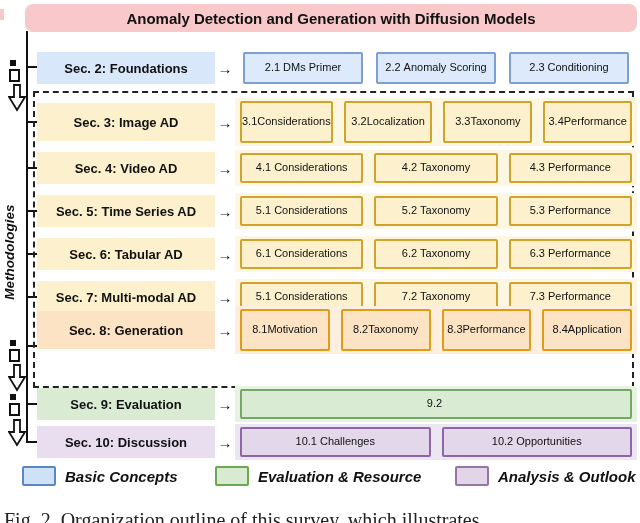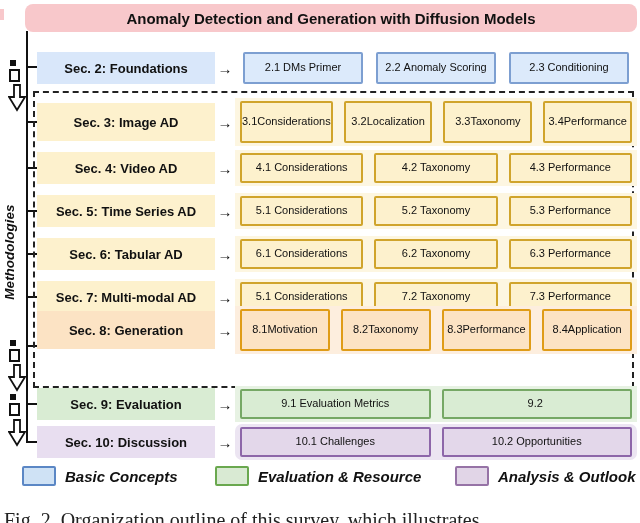--- a/index.html
+++ b/index.html
@@ -49,21 +49,21 @@
   .yellow .slabel{background:#fdf1cd;}
   .yellow .strip{background:#fdf6e1;}
   .yellow .sbox{background:#fdf1cd;border:2px solid #d0a42c;}
   .orange .slabel{background:#fce3c4;}
   .orange .strip{background:#fdeede;}
   .orange .sbox{background:#fce3c4;border:2px solid #df9c17;}
   .green .slabel{background:#d9ecd3;}
   .green .strip{background:#e7f2e3;}
   .green .sbox{background:#d9ecd3;border:2px solid #76a865;}
   .purple .slabel{background:#e8def0;}
-  .purple .strip{background:#ece5f2;border-radius:7px;}
+  .purple .strip{background:#ece5f2;}
   .purple .sbox{background:#e3d7ea;border:2px solid #8d66a9;}
 
   
   .legend{position:absolute;left:0;top:466px;width:640px;height:26px;}
   .legitem{position:absolute;display:flex;align-items:center;}
   .swatch{width:34px;height:20px;border-radius:2px;margin-right:9px;box-sizing:border-box;}
   .sw-blue{background:#cfe2f5;border:2px solid #5b87c5;}
   .sw-green{background:#d9ead3;border:2px solid #6aa84f;}
   .sw-purple{background:#e1d5e7;border:2px solid #9673a6;}
   .legtext{font-weight:bold;font-style:italic;font-size:15px;}
@@ -250,24 +250,20 @@
           <span class="btxt">Application</span>
         </div>
     </div>
   </div>
 
   <div class="row one green" style="top:386px;height:36px">
     <div class="slabel">Sec. 9: Evaluation</div>
     <div class="rarrow">→</div>
     <div class="strip">
       <div class="sbox">
-          <span class="bnum">9.1</span>
-          <span class="btxt">Evaluation Metrics</span>
-        </div>
-      <div class="sbox">
           <span class="bnum">9.2</span>
         </div>
     </div>
   </div>
 
   <div class="row one purple" style="top:424px;height:36px">
     <div class="slabel">Sec. 10: Discussion</div>
     <div class="rarrow">→</div>
     <div class="strip">
       <div class="sbox">

